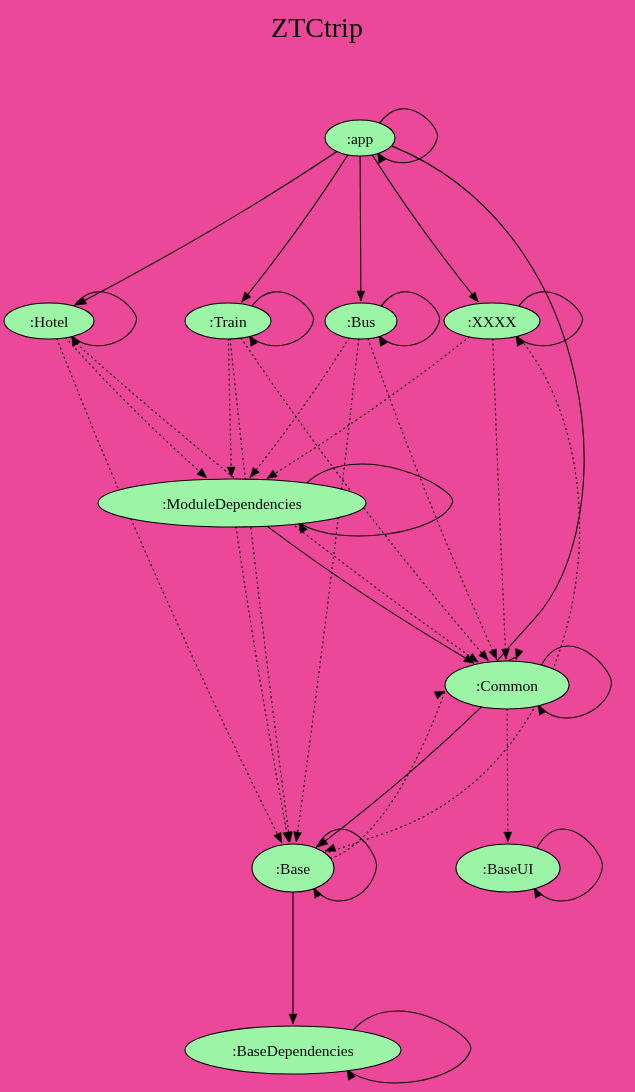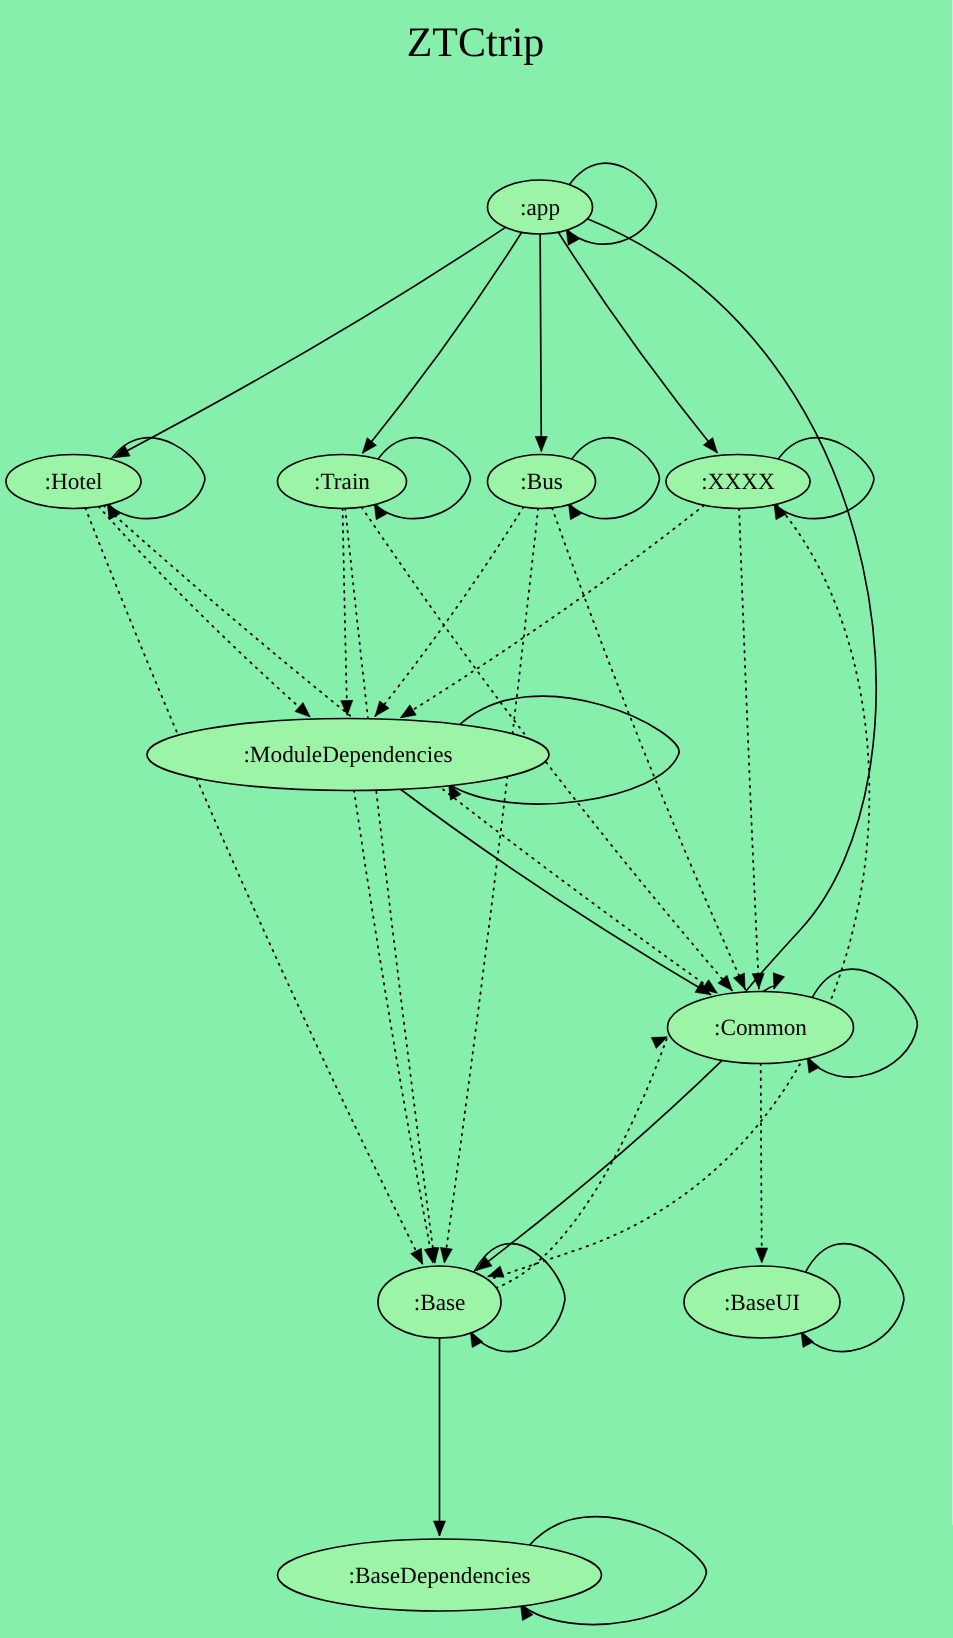--- a/index.html
+++ b/index.html
@@ -10,21 +10,21 @@
   body {
     width: 635px;
     height: 1092px;
     font-family: "Liberation Serif", "DejaVu Serif", serif;
     overflow: hidden;
   }
   #graph-root {
     position: relative;
     width: 635px;
     height: 1092px;
-    background: #86efac;
+    background: #ec4899;
   }
   svg#graph-svg {
     display: block;
     width: 635px;
     height: 1092px;
   }
   .graph-title {
     font-family: "Liberation Serif", "DejaVu Serif", serif;
     font-size: 28px;
     fill: #000000;

